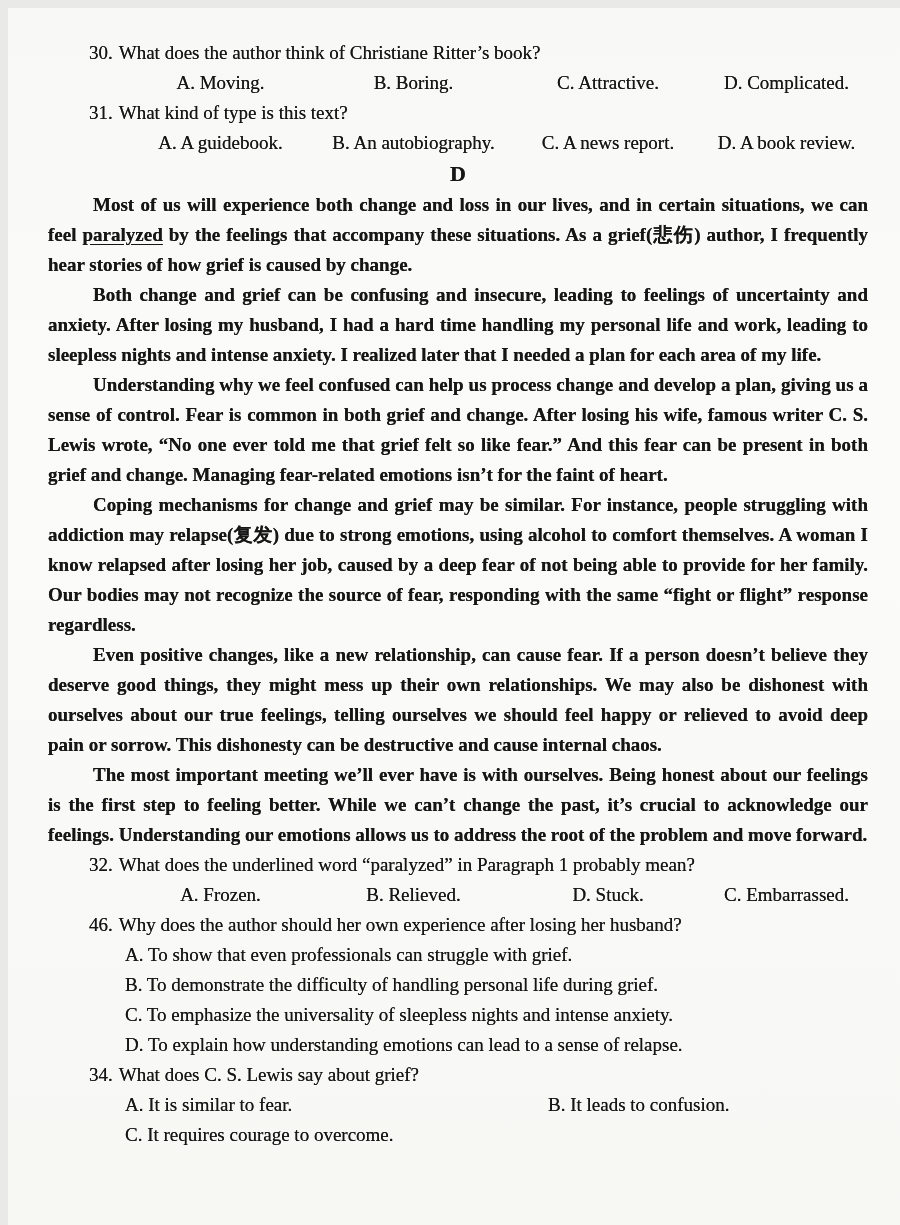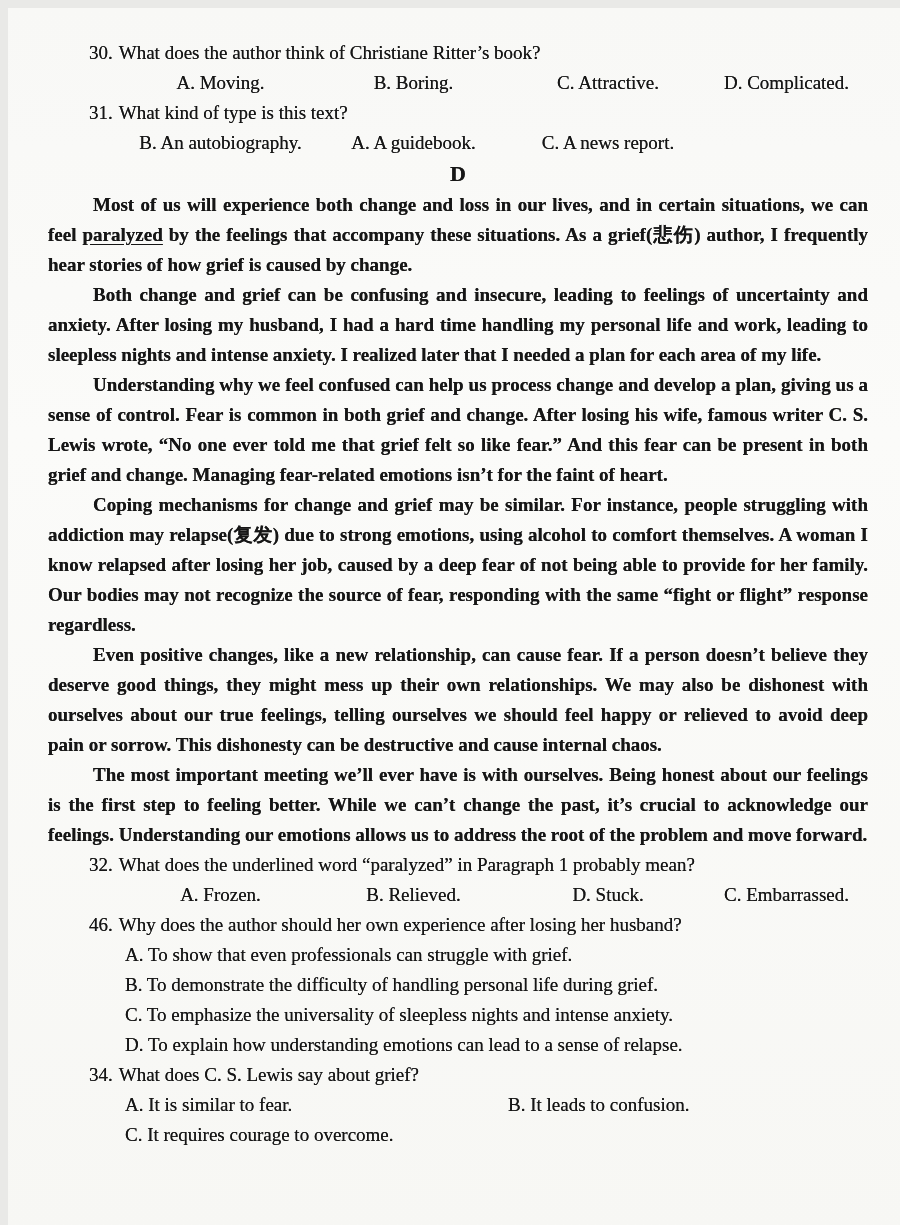--- a/index.html
+++ b/index.html
@@ -29,20 +29,21 @@
     grid-template-columns: 191px 195px 194px auto;
     padding-left: 77px;
     white-space: nowrap;
     text-align: center;
   }
   .options2 {
     display: grid;
     grid-template-columns: 383px auto;
     padding-left: 77px;
     white-space: nowrap;
+    gap: 40px;
   }
   .optline { display: block; padding-left: 77px; white-space: nowrap; }
   .section-label {
     text-align: center;
     font-weight: bold;
     font-size: 22px;
     line-height: 32px;
     height: 32px;
   }
   .para {
@@ -71,23 +72,24 @@
     <span>A. Moving.</span>
     <span>B. Boring.</span>
     <span>C. Attractive.</span>
     <span>D. Complicated.</span>
   </div>
 
   <div class="question">
     <span class="qnum">31.</span><span>What kind of type is this text?</span>
   </div>
   <div class="options4">
+    <span>A. A guidebook.</span>
     <span>B. An autobiography.</span>
-    <span>A. A guidebook.</span>
     <span>C. A news report.</span>
+    <span>D. A book review.</span>
   </div>
 
   <div class="section-label">D</div>
 
   <p class="para"><span>Most of us will experience both change and loss in our lives, and in certain situations, we can feel </span><span class="u">paralyzed</span><span> by the feelings that accompany these situations. As a grief(悲伤) author, I frequently hear stories of how grief is caused by change.</span></p>
   <p class="para">Both change and grief can be confusing and insecure, leading to feelings of uncertainty and anxiety. After losing my husband, I had a hard time handling my personal life and work, leading to sleepless nights and intense anxiety. I realized later that I needed a plan for each area of my life.</p>
   <p class="para">Understanding why we feel confused can help us process change and develop a plan, giving us a sense of control. Fear is common in both grief and change. After losing his wife, famous writer C. S. Lewis wrote, “No one ever told me that grief felt so like fear.” And this fear can be present in both grief and change. Managing fear-related emotions isn’t for the faint of heart.</p>
   <p class="para">Coping mechanisms for change and grief may be similar. For instance, people struggling with addiction may relapse(复发) due to strong emotions, using alcohol to comfort themselves. A woman I know relapsed after losing her job, caused by a deep fear of not being able to provide for her family. Our bodies may not recognize the source of fear, responding with the same “fight or flight” response regardless.</p>
   <p class="para">Even positive changes, like a new relationship, can cause fear. If a person doesn’t believe they deserve good things, they might mess up their own relationships. We may also be dishonest with ourselves about our true feelings, telling ourselves we should feel happy or relieved to avoid deep pain or sorrow. This dishonesty can be destructive and cause internal chaos.</p>
   <p class="para">The most important meeting we’ll ever have is with ourselves. Being honest about our feelings is the first step to feeling better. While we can’t change the past, it’s crucial to acknowledge our feelings. Understanding our emotions allows us to address the root of the problem and move forward.</p>

